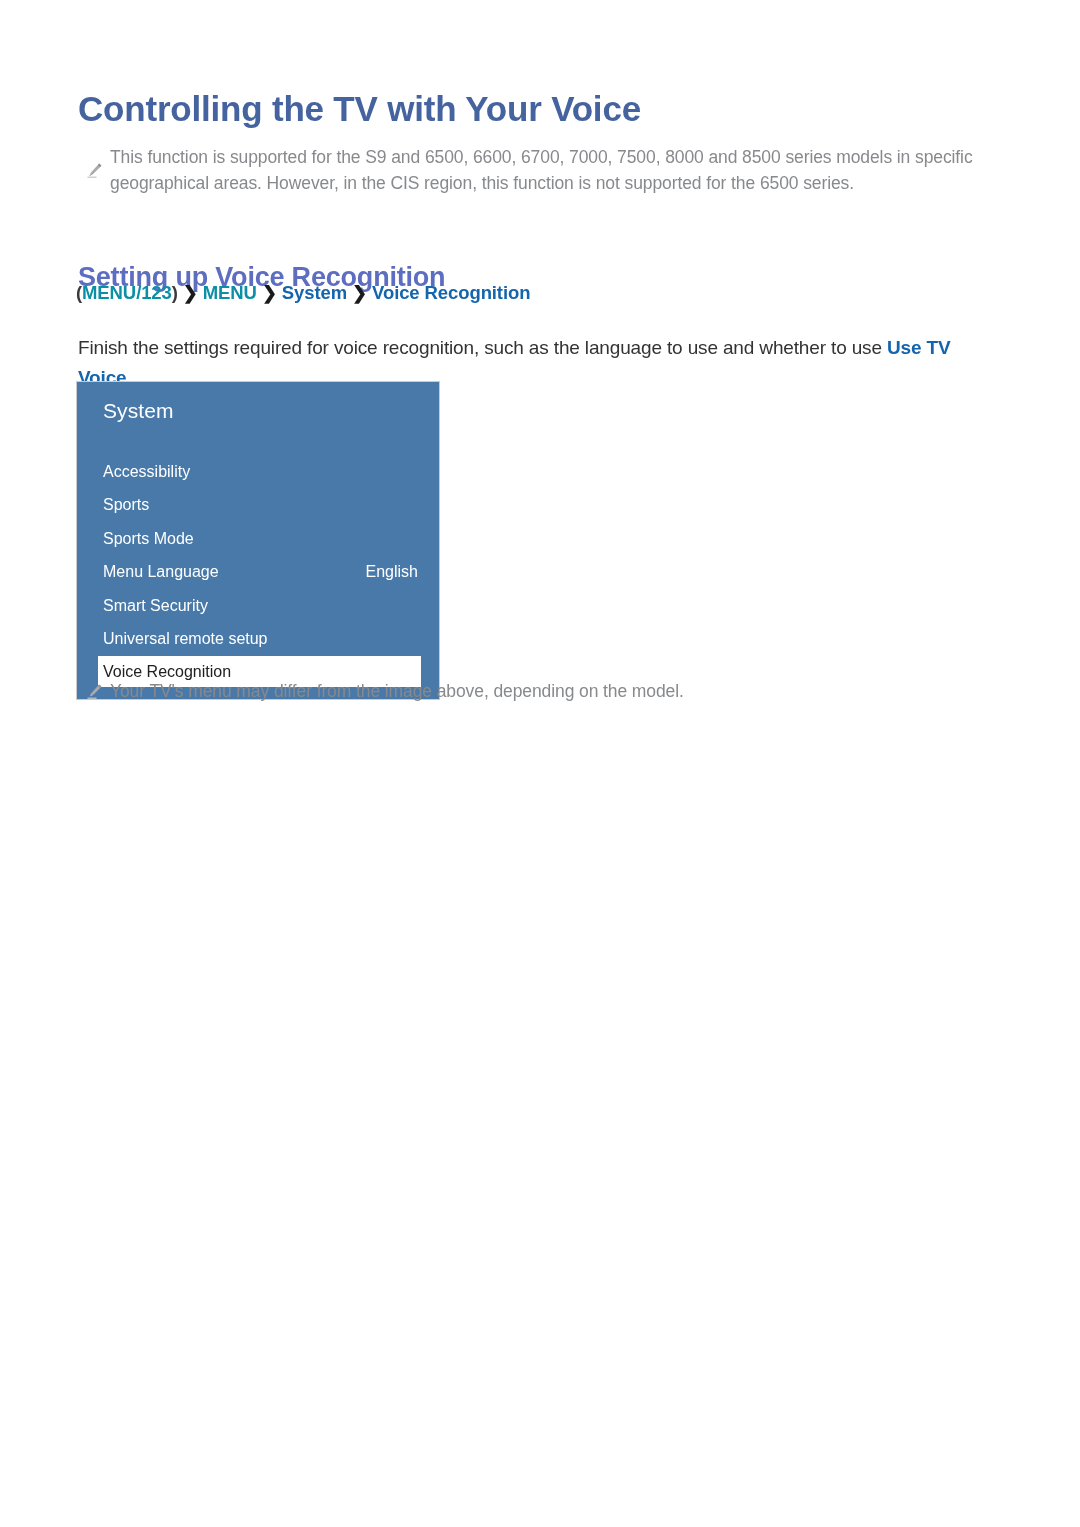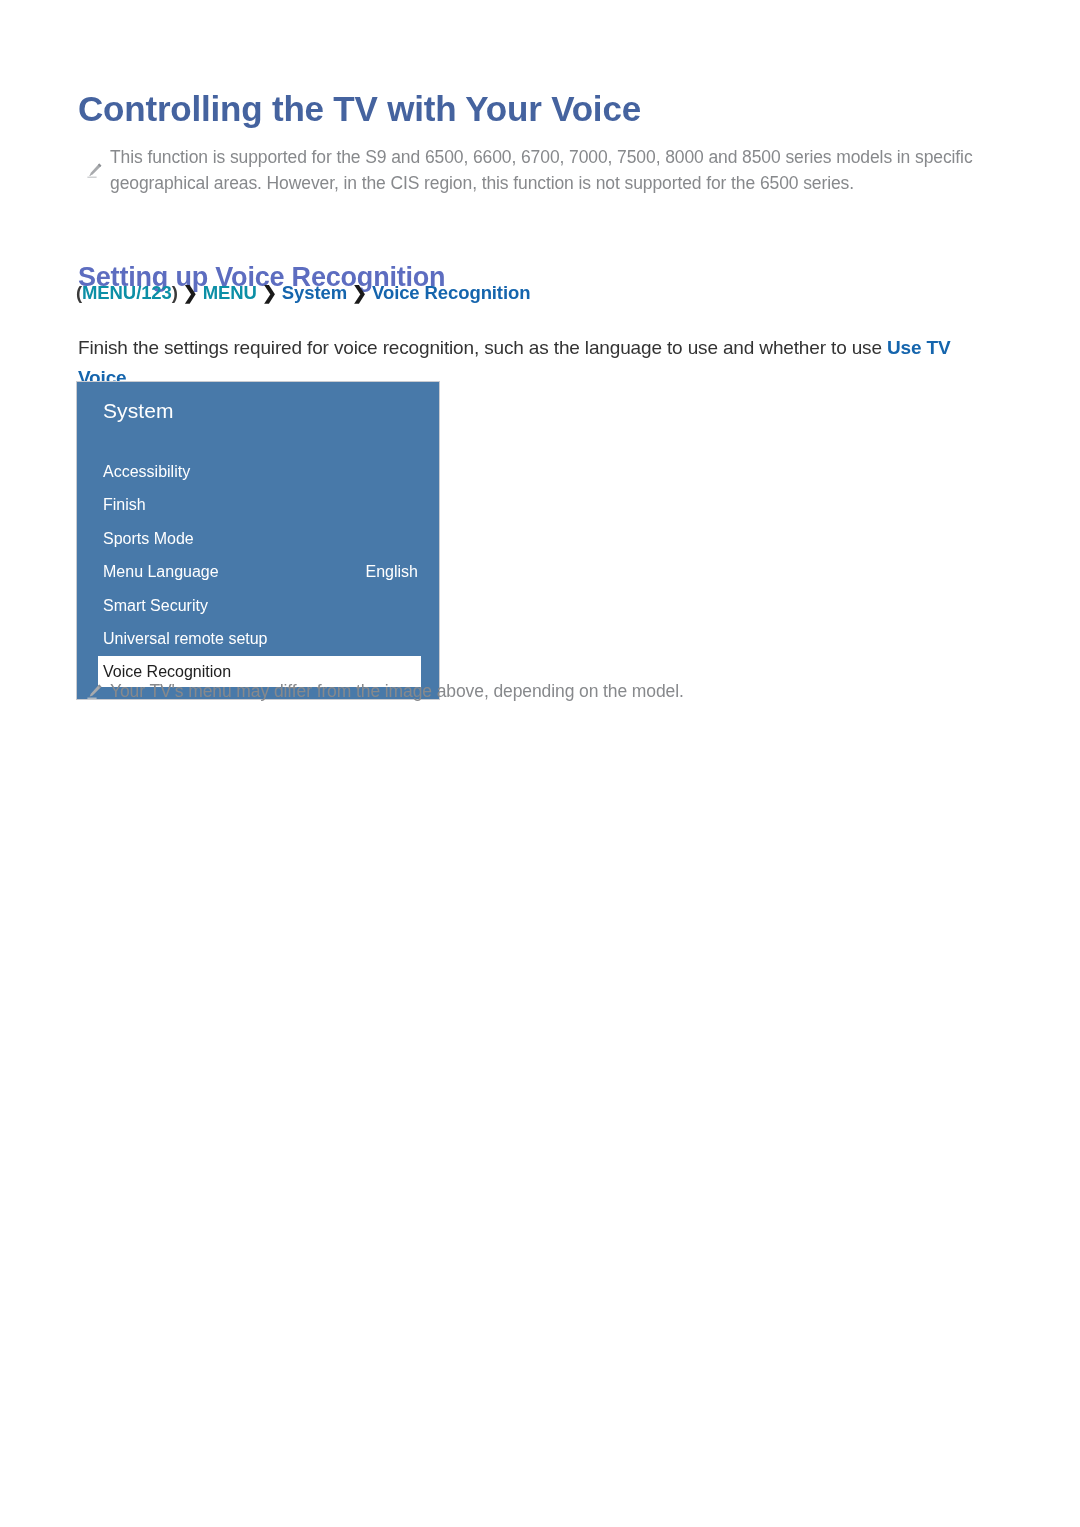--- a/index.html
+++ b/index.html
@@ -220,21 +220,21 @@
   <div class="tv-panel">
     <div class="tv-panel-title">System</div>
 
     <div class="tv-menu-list">
 
       <div class="tv-menu-item">
         <span class="item-label">Accessibility</span>
       </div>
 
       <div class="tv-menu-item">
-        <span class="item-label">Finish</span>
+        <span class="item-label">Sports</span>
       </div>
 
       <div class="tv-menu-item">
         <span class="item-label">Sports Mode</span>
       </div>
 
       <div class="tv-menu-item">
         <span class="item-label">Menu Language</span>
         <span class="item-value">English</span>
       </div>

